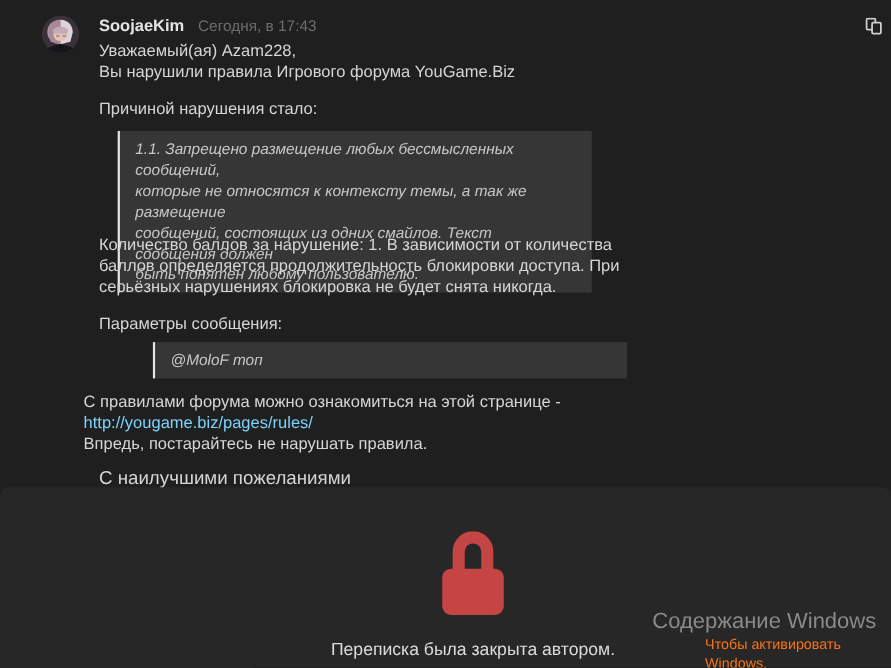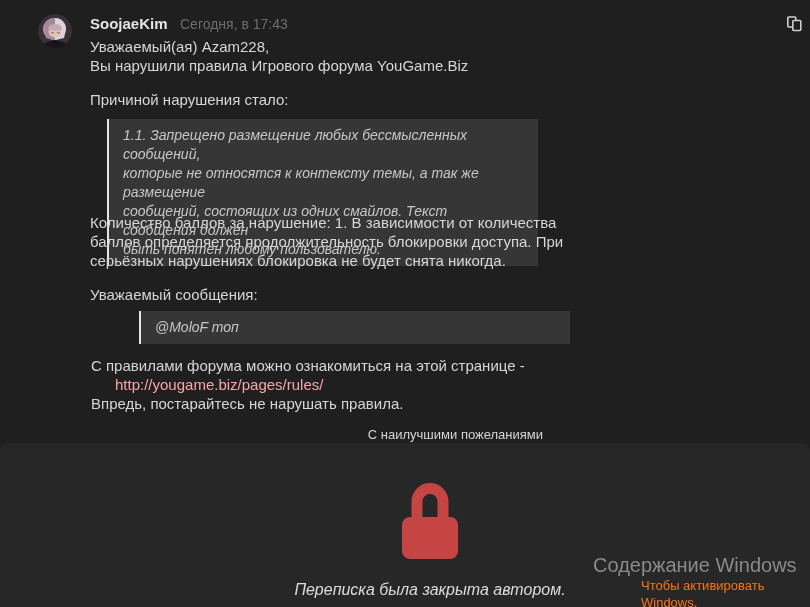--- a/index.html
+++ b/index.html
@@ -19,45 +19,45 @@
   .msg-header { left:90px; top:15px; white-space:nowrap;text-align:center; }
   .username { font-size:15px; font-weight:bold; color:#e4e4e4; cursor:pointer; display:inline-block; }
   .timestamp { font-size:14px; color:#6d6d6d; margin-left:8px; display:inline-block; }
 
   
   .txt { font-size:15px; line-height:19px; color:#d6d6d6; white-space:pre-line; }
   .greeting    { left:90px; top:37px;  width:520px; }
   .reason-label{ left:90px; top:90px;  width:520px; }
   .points      { left:90px; top:213px; width:520px; }
   .content-label{ left:90px; top:285px; width:520px; }
-  .rules       { left:91px; top:356px; width:520px; font-size:15px; line-height:19px; }
+  .rules       { left:76px; top:356px; width:520px; font-size:15px; line-height:19px; }
   .rules .line { white-space:nowrap; }
-  .rules-url   { color:#fca5a5; text-decoration:none; cursor:pointer;margin-left:24px; }
-  .signature   { left:90px; top:425px; width:453px; text-align:right; font-size:13px; line-height:19px; }
+  .rules-url   { color:#7dd3fc; text-decoration:none; cursor:pointer; }
+  .signature   { left:90px; top:425px; width:453px; font-size:17px; line-height:19px; }
 
   .quote {
     box-sizing:border-box; left:107px; width:431px;
     background:#363636; border-left:2px solid #e5e5e5;
     padding:7px 14px; font-style:italic; font-size:14px;
     line-height:19px; color:#c7c7c7; white-space:pre-line;
   }
   .quote-rule { top:119px; }
   .quote-msg  { top:311px;margin-left:32px; }
 
   
   .copy-btn { left:786px; top:16px; width:16px; height:16px; cursor:pointer; }
 
   
   .closed-panel {
     left:0; top:443px; width:810px; height:164px;
     background:#272727; border-radius:8px 8px 0 0;
   }
   .closed-content { position:absolute; left:50px; right:0; top:0; text-align:center; }
   .lock-wrap { margin-top:40px; display:inline-block; line-height:0; }
-  .closed-text { margin-top:17px; font-size:16px; color:#dcdcdc;font-style:italic; }
+  .closed-text { margin-top:17px; font-size:16px; color:#dcdcdc; }
 
   
   .watermark { left:593px; top:553px; color:#8a8a8a; text-align:left; }
   .wm-title { font-size:20px; line-height:24px; color:#8a8a8a; }
   .wm-line  { font-size:13px; line-height:17px; color:#f97316;margin-left:48px; }
 </style>
 </head>
 <body>
 
 <div class="screen">
@@ -95,21 +95,21 @@
 
   <div class="abs quote quote-rule">1.1. Запрещено размещение любых бессмысленных сообщений,
 которые не относятся к контексту темы, а так же размещение
 сообщений, состоящих из одних смайлов. Текст сообщения должен
 быть понятен любому пользователю.</div>
 
   <div class="abs txt points">Количество баллов за нарушение: 1. В зависимости от количества
 баллов определяется продолжительность блокировки доступа. При
 серьёзных нарушениях блокировка не будет снята никогда.</div>
 
-  <div class="abs txt content-label">Уважаемый сообщения:</div>
+  <div class="abs txt content-label">Параметры сообщения:</div>
 
   <div class="abs quote quote-msg">@MoloF топ</div>
 
   <div class="abs rules">
     <div class="line">С правилами форума можно ознакомиться на этой странице -</div>
     <div class="line"><span class="rules-url">http://yougame.biz/pages/rules/</span></div>
     <div class="line">Впредь, постарайтесь не нарушать правила.</div>
   </div>
 
   <div class="abs txt signature">С наилучшими пожеланиями</div>

